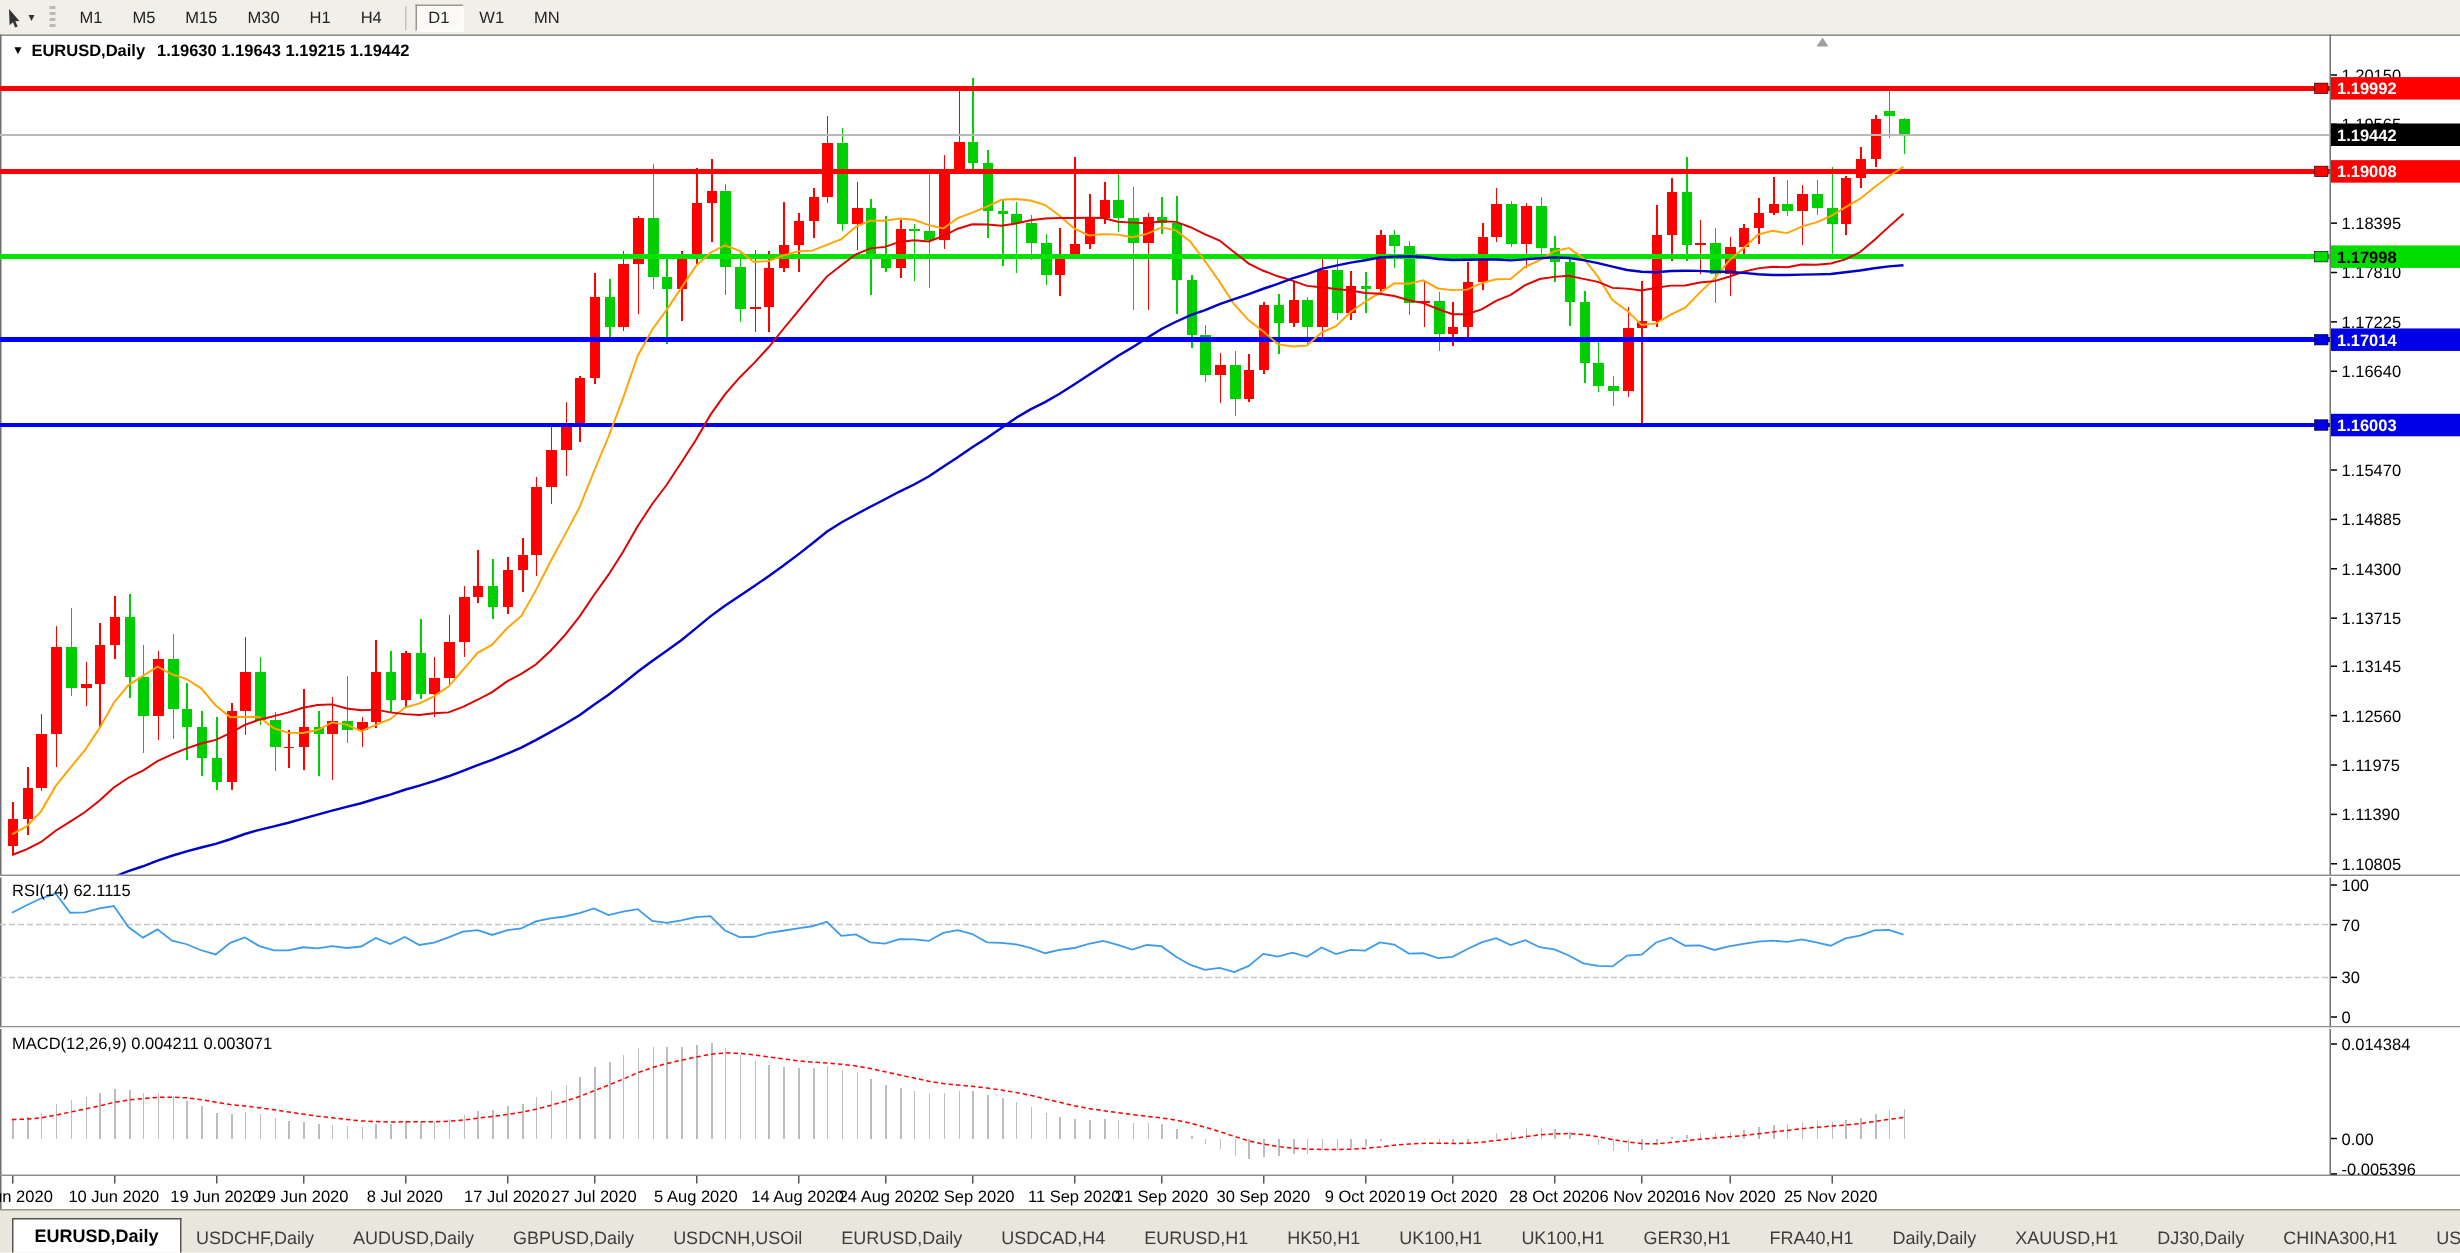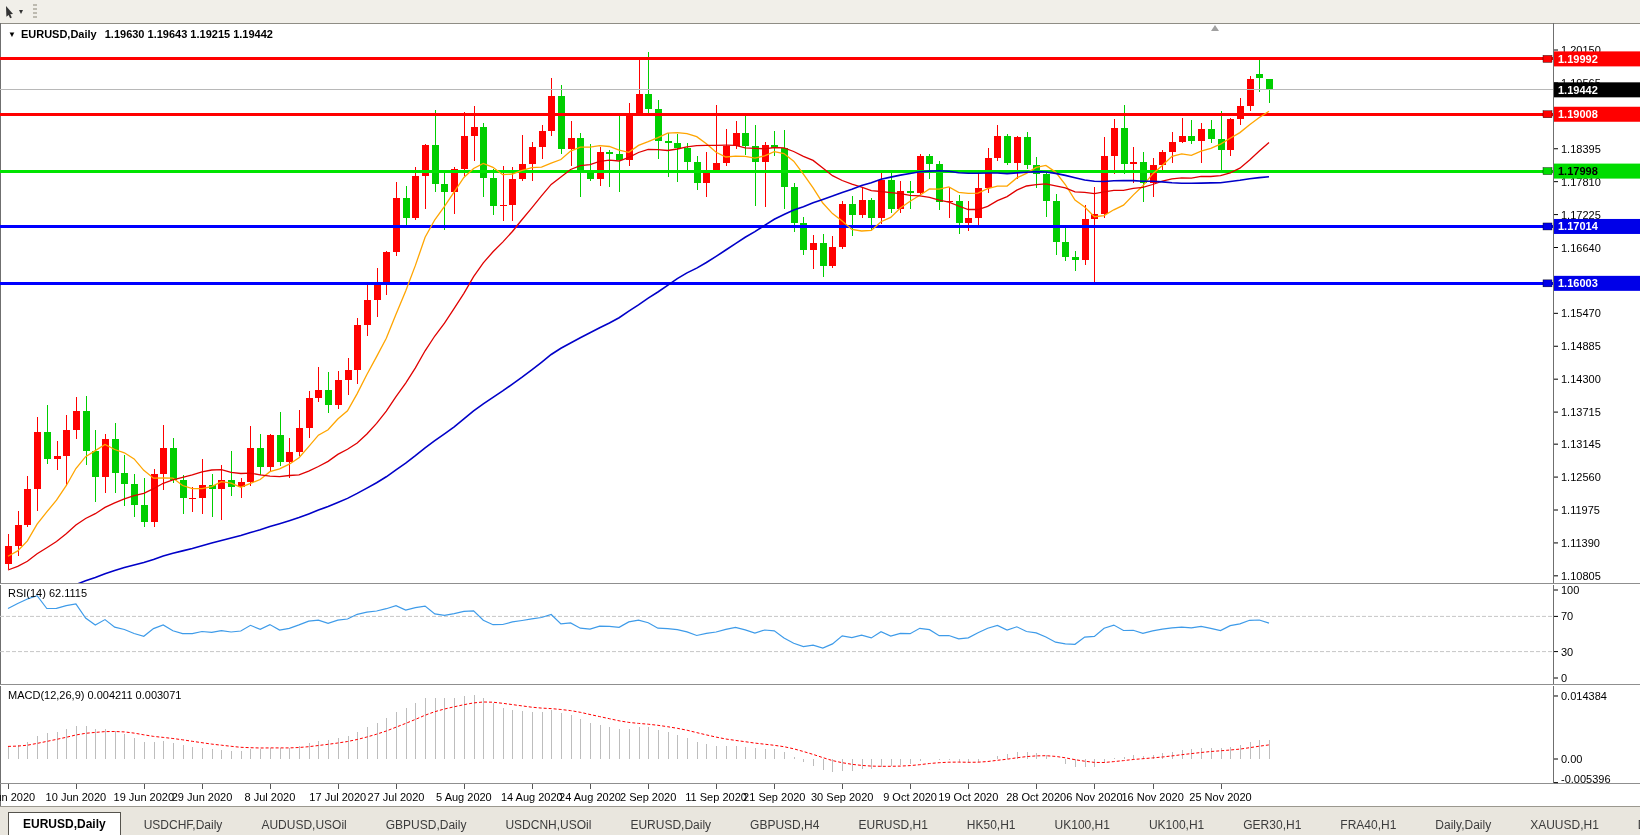--- a/index.html
+++ b/index.html
@@ -19,37 +19,49 @@
 
   
   #chart-title{position:absolute;left:8px;top:28px;font-size:11px;font-weight:bold;color:#000;z-index:5;}
   #chart-title .tri{font-size:8px;margin-right:5px;position:relative;top:-1px;}
   #chart-title .ohlc{font-weight:bold;margin-left:8px;}
   #chart-svg{position:absolute;left:0;top:0;z-index:1;}
 
   
   #tabbar{position:absolute;left:0;top:806px;width:1640px;height:29px;background:#e9e6de;
           border-top:1px solid #9b988f;display:flex;align-items:flex-end;font-size:12px;color:#3c3c3c;}
-  #tabbar .tab{padding:3px 10px 4px 23px;white-space:nowrap;cursor:default;}
+  #tabbar .tab{padding:3px 10px 4px 10px;white-space:nowrap;cursor:default;}
   #tabbar .tab.active{background:#ffffff;border:1px solid #55534d;border-bottom:none;font-weight:bold;color:#000;
                       padding:4px 14px 5px 14px;margin-left:8px;}
   #tabbar .tdiv{width:1px;height:13px;background:#b7b4aa;margin:0 3px 6px 3px;}
 </style>
 </head>
 <body>
 <div id="app">
 
   <div id="toolbar">
     <span id="tool-icon">
       <svg width="14" height="14" viewBox="0 0 14 14">
           <path d="M3 1 L10 9 L7.2 9.2 L8.8 12.6 L7.1 13.3 L5.6 9.9 L3.4 11.8 Z" fill="#333"></path>
         </svg>
       <span class="caret">▾</span>
     </span>
     <span class="grip"></span>
+    <span id="tf-buttons" style="display:flex;align-items:center;">
+        <span class="tf-btn">M1</span>
+        <span class="tf-btn">M5</span>
+        <span class="tf-btn">M15</span>
+        <span class="tf-btn">M30</span>
+        <span class="tf-btn">H1</span>
+        <span class="tf-btn">H4</span>
+        <span class="sep"></span>
+        <span class="tf-btn active">D1</span>
+        <span class="tf-btn">W1</span>
+        <span class="tf-btn">MN</span>
+      </span>
   </div>
 
   <div id="chart-title">
     <span class="tri">▼</span><span>EURUSD,Daily</span><span class="ohlc">1.19630 1.19643 1.19215 1.19442</span>
   </div>
 
   <svg id="chart-svg" width="1640" height="806">
       <defs>
         <clipPath id="cMain">
           <rect x="0" y="24" width="1553" height="559"></rect>
@@ -617,29 +629,29 @@
         <text x="1558" y="287.35169000000064" font-size="11" fill="#FFFFFF" font-weight="bold">1.16003</text>
         <rect x="1554" y="82.33915999999985" width="86" height="15" fill="#000000"></rect>
         <text x="1558" y="93.83915999999985" font-size="11" fill="#FFFFFF" font-weight="bold">1.19442</text>
       </g>
     </svg>
 
   <div id="tabbar">
       <span class="tab active">EURUSD,Daily</span>
       <span class="tab">USDCHF,Daily</span>
       <span class="tdiv"></span>
-      <span class="tab">AUDUSD,USOil</span>
+      <span class="tab">AUDUSD,Daily</span>
       <span class="tdiv"></span>
       <span class="tab">GBPUSD,Daily</span>
       <span class="tdiv"></span>
       <span class="tab">USDCNH,USOil</span>
       <span class="tdiv"></span>
       <span class="tab">EURUSD,Daily</span>
       <span class="tdiv"></span>
-      <span class="tab">GBPUSD,H4</span>
+      <span class="tab">USDCAD,H4</span>
       <span class="tdiv"></span>
       <span class="tab">EURUSD,H1</span>
       <span class="tdiv"></span>
       <span class="tab">HK50,H1</span>
       <span class="tdiv"></span>
       <span class="tab">UK100,H1</span>
       <span class="tdiv"></span>
       <span class="tab">UK100,H1</span>
       <span class="tdiv"></span>
       <span class="tab">GER30,H1</span>

